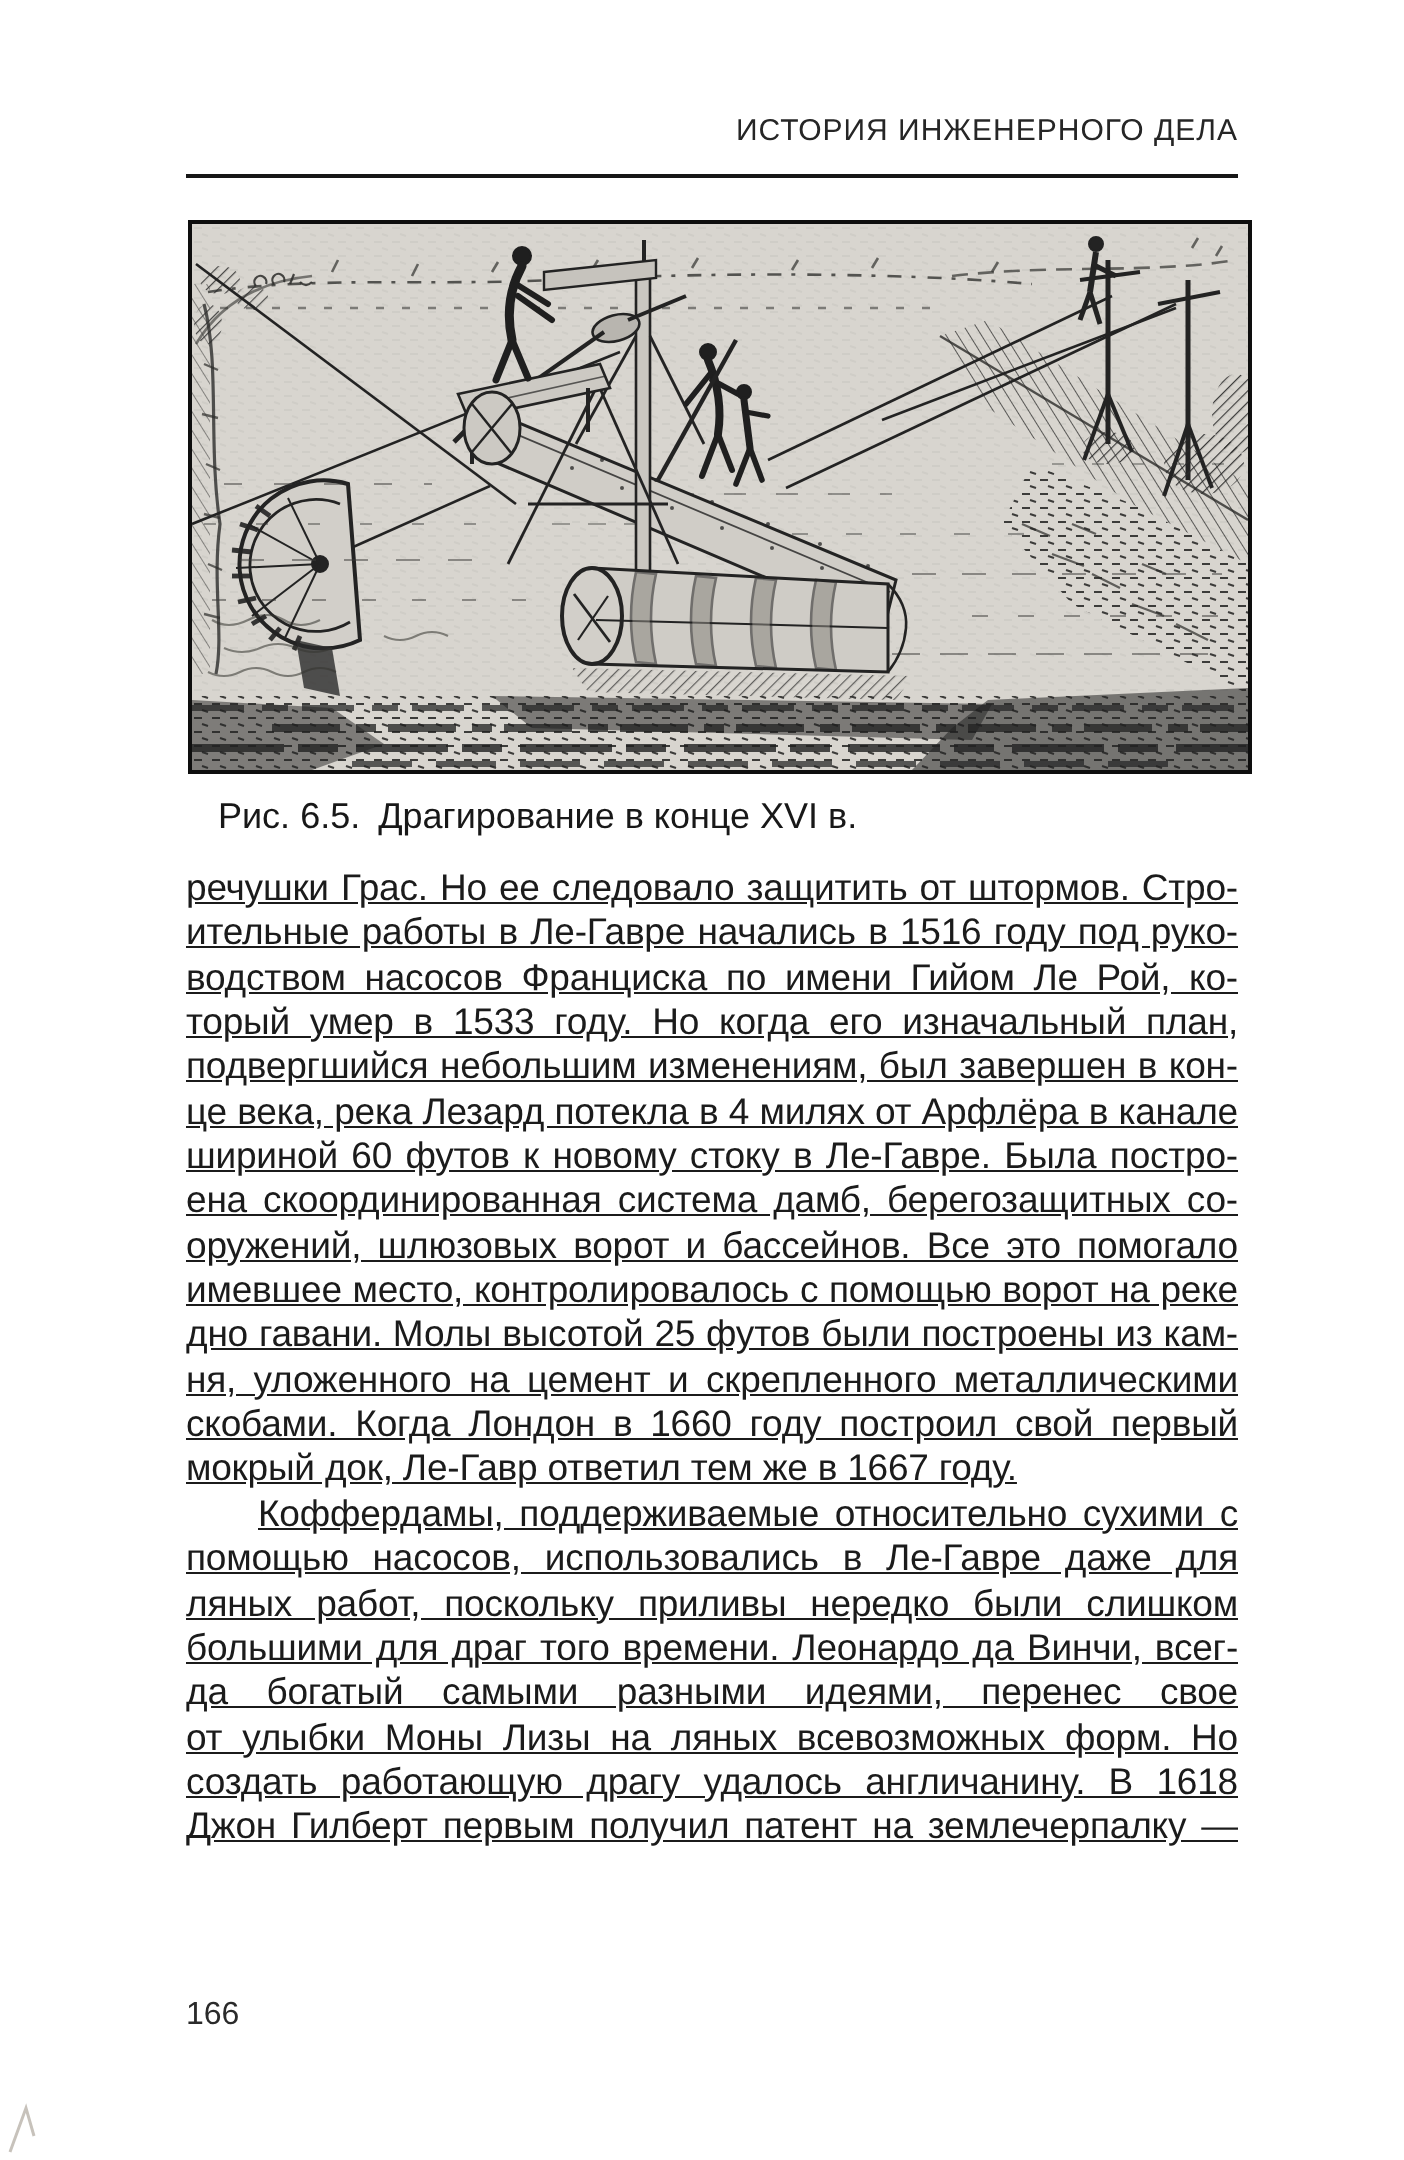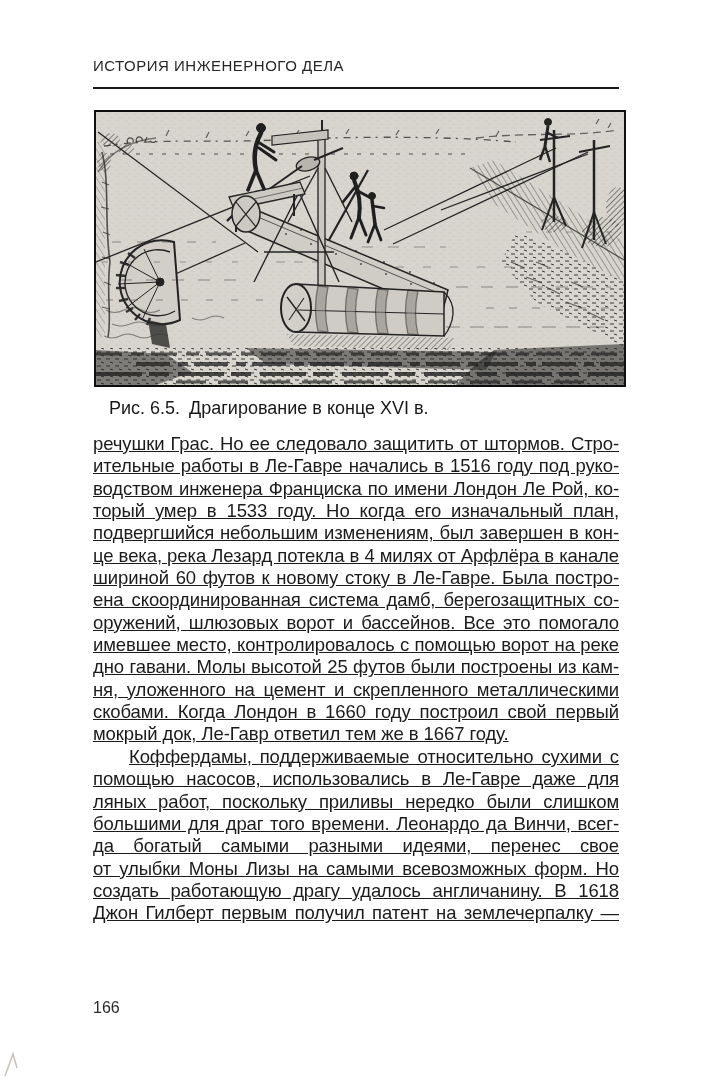--- a/index.html
+++ b/index.html
@@ -1,21 +1,21 @@
 <!DOCTYPE html>
 <html><head>
 <meta charset="utf-8">
 <style>
   html,body { margin:0; padding:0; background:#ffffff; }
   .page {
     position:relative; width:702px; height:1080px; background:#ffffff;
     font-family:"Liberation Sans", sans-serif; color:#1b1b1b; overflow:hidden;
   }
   .header-title {
-    position:absolute; left:93px; top:57px; width:526px; text-align:left;
+    position:absolute; left:93px; top:57px; width:526px; text-align:right;
     font-size:15px; letter-spacing:0.5px; color:#262626;
   }
   .header-rule {
     position:absolute; left:93px; top:87px; width:526px; height:2px; background:#161616;
   }
   .figure-frame {
     position:absolute; left:94px; top:110px; width:532px; height:277px;
     border:2px solid #0e0e0e; box-sizing:border-box; background:#d8d5cf;
   }
   .figure-frame svg { display:block; width:100%; height:100%; }
@@ -257,38 +257,38 @@
     </svg>
   </div>
 
   <div class="figure-caption">
     <span class="caption-label">Рис. 6.5.</span><span>Драгирование в конце XVI в.</span>
   </div>
 
   <div class="body-text">
       <div class="tline">речушки Грас. Но ее следовало защитить от штормов. Стро-</div>
       <div class="tline">ительные работы в Ле-Гавре начались в 1516 году под руко-</div>
-      <div class="tline">водством инженера Франциска по имени Лондон Ле Рой, ко-</div>
+      <div class="tline">водством насосов Франциска по имени Гийом Ле Рой, ко-</div>
       <div class="tline">торый умер в 1533 году. Но когда его изначальный план,</div>
       <div class="tline">подвергшийся небольшим изменениям, был завершен в кон-</div>
       <div class="tline">це века, река Лезард потекла в 4 милях от Арфлёра в канале</div>
       <div class="tline">шириной 60 футов к новому стоку в Ле-Гавре. Была постро-</div>
       <div class="tline">ена скоординированная система дамб, берегозащитных со-</div>
       <div class="tline">оружений, шлюзовых ворот и бассейнов. Все это помогало</div>
       <div class="tline">имевшее место, контролировалось с помощью ворот на реке</div>
       <div class="tline">дно гавани. Молы высотой 25 футов были построены из кам-</div>
       <div class="tline">ня, уложенного на цемент и скрепленного металлическими</div>
       <div class="tline">скобами. Когда Лондон в 1660 году построил свой первый</div>
       <div class="tline no-just">мокрый док, Ле-Гавр ответил тем же в 1667 году.</div>
       <div class="tline indent">Коффердамы, поддерживаемые относительно сухими с</div>
       <div class="tline">помощью насосов, использовались в Ле-Гавре даже для зем-</div>
       <div class="tline">ляных работ, поскольку приливы нередко были слишком</div>
       <div class="tline">большими для драг того времени. Леонардо да Винчи, всег-</div>
       <div class="tline">да богатый самыми разными идеями, перенес свое внимание</div>
-      <div class="tline">от улыбки Моны Лизы на самыми всевозможных форм. Но</div>
+      <div class="tline">от улыбки Моны Лизы на ляных всевозможных форм. Но</div>
       <div class="tline">создать работающую драгу удалось англичанину. В 1618 году</div>
       <div class="tline">Джон Гилберт первым получил патент на землечерпалку —</div>
     </div>
 
   <div class="page-number">166</div>
 
   <svg class="scan-artifact" viewBox="0 0 26 34">
     <path d="M4,30 L12,8 L16,22" stroke="#c7c2bb" stroke-width="1.5" fill="none"></path>
   </svg>
 

